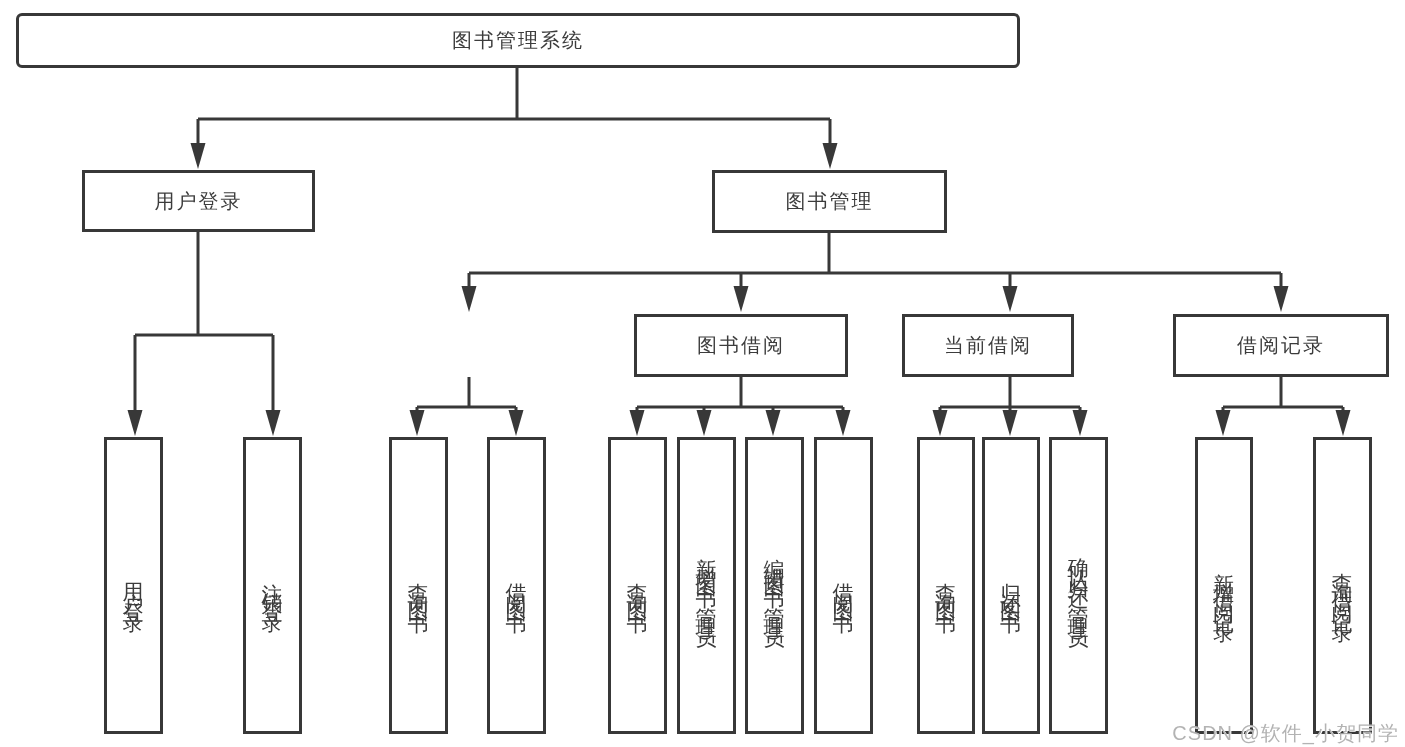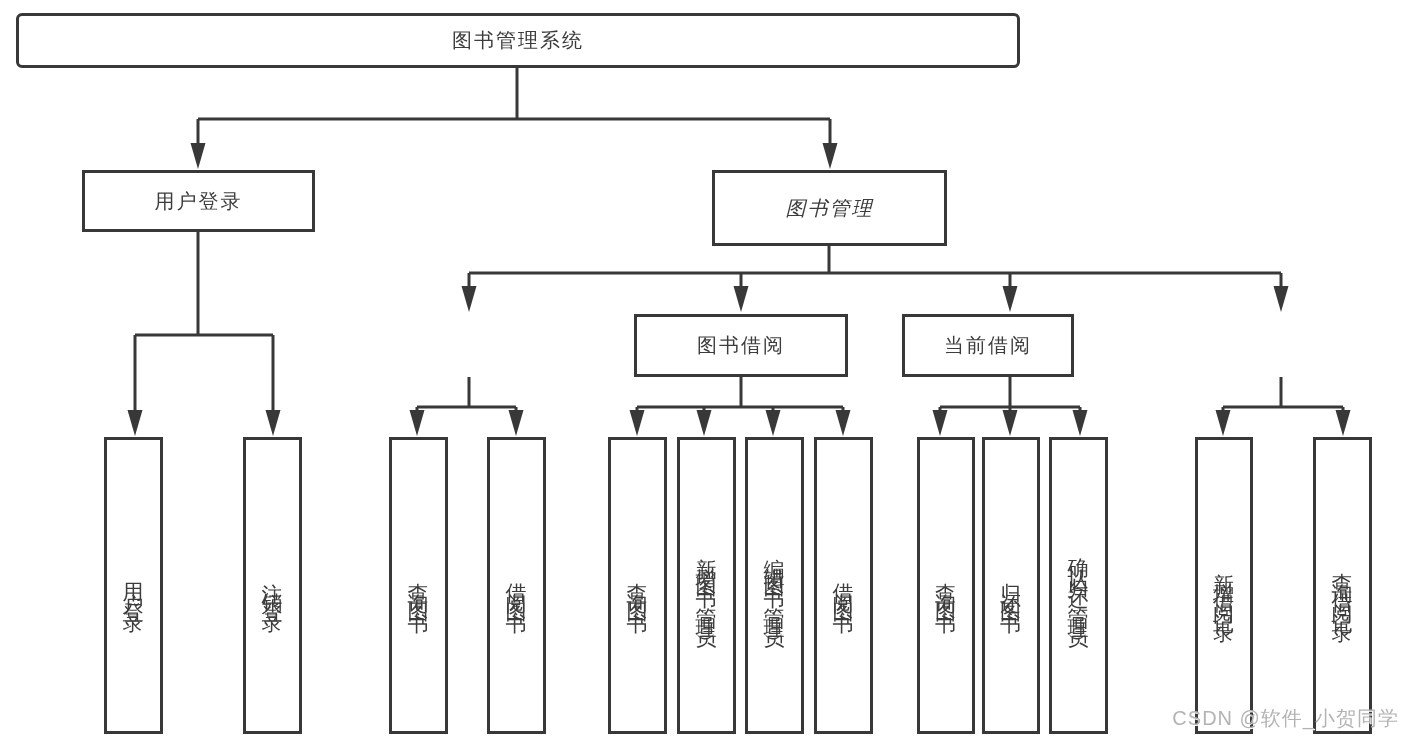--- a/index.html
+++ b/index.html
@@ -35,21 +35,21 @@
     writing-mode:vertical-rl;
     text-orientation:mixed;
     color:#3c3c3c;
     font-size:21px;
     letter-spacing:10px;
     line-height:1;
     white-space:nowrap;
   }
   .watermark{
     position:absolute;
-    right:6px;bottom:15px;
+    right:6px;bottom:0;
     color:#b3b3b3;
     font-size:20px;
     letter-spacing:1px;
     text-shadow:1px 1px 0 #ffffff;
     z-index:3;
   }
 </style>
 </head>
 <body>
 
@@ -98,24 +98,25 @@
       <polygon points="1072.5,410 1087.5,410 1080,436"></polygon>
 
       <polygon points="1215.5,410 1230.5,410 1223,436"></polygon>
       <polygon points="1335.5,410 1350.5,410 1343,436"></polygon>
     </g>
   </svg>
 
   <div class="node" style="left:16px;top:13px;width:1004px;height:55px;border-radius:6px;">图书管理系统</div>
 
   <div class="node" style="left:82px;top:170px;width:233px;height:62px;">用户登录</div>
-  <div class="node" style="left:712px;top:170px;width:235px;height:76px;font-style:italic;">图书管理</div>
+  <div class="node" style="left:712px;top:170px;width:235px;height:63px;">图书管理</div>
 
   <div class="node" style="left:634px;top:314px;width:214px;height:63px;">图书借阅</div>
   <div class="node" style="left:902px;top:314px;width:172px;height:63px;">当前借阅</div>
+  <div class="node" style="left:1173px;top:314px;width:216px;height:63px;">借阅记录</div>
 
   <div class="leaf" style="left:104px;">
     <span class="vtext">用户登录</span>
   </div>
   <div class="leaf" style="left:243px;">
     <span class="vtext">注销登录</span>
   </div>
 
   <div class="leaf" style="left:389px;">
     <span class="vtext">查询图书</span>

